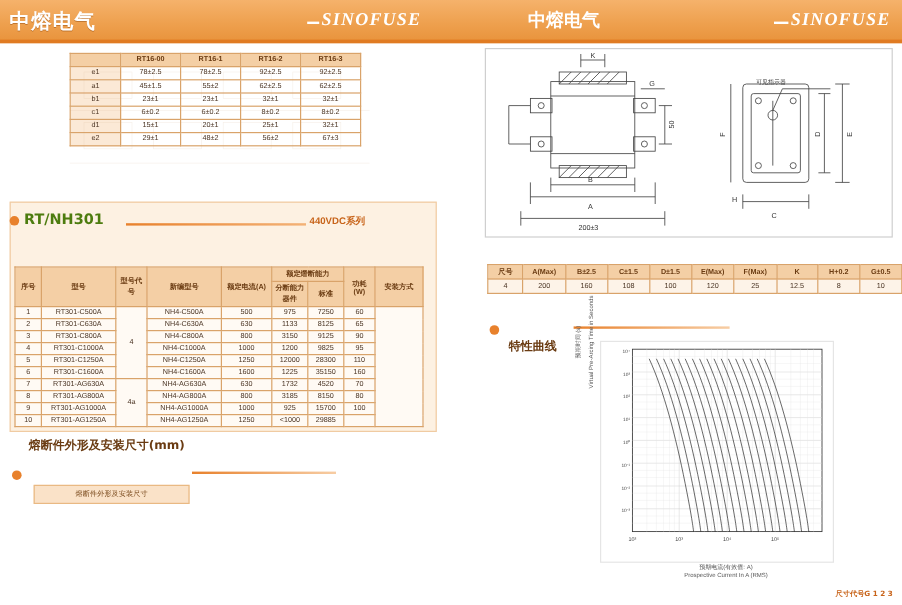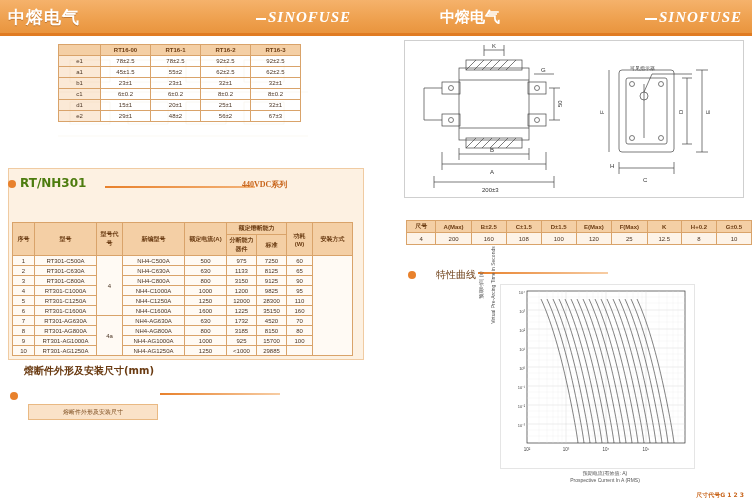--- a/index.html
+++ b/index.html
@@ -79,23 +79,23 @@
     position:absolute; left:20px; top:176px;
     font-size:12px; font-weight:bold; color:#4d7c0f;
     font-family:"DejaVu Sans", sans-serif;
   }
   .series-dot { position:absolute; left:8px; top:180px; }
   .series-rule {
     position:absolute; left:105px; top:186px; width:150px; height:2px;
     background:linear-gradient(90deg,#e8812c,#f3b277);
   }
   .series-sub {
-    position:absolute; left:242px; top:179px;
+    position:absolute; left:258px; top:179px;
     font-size:8px; color:#c8641a; font-weight:bold;
-    font-family:Liberation Serif, serif;
+    font-family:Liberation Sans, sans-serif;
   }
 
   .tbl-main { position:absolute; left:12px; top:222px; }
   .tbl-main th, .tbl-main td { font-size:5.5px; height:10px; }
   .tbl-main .c0 { width:22px; }
   .tbl-main .c1 { width:62px; }
   .tbl-main .c2 { width:26px; }
   .tbl-main .c3 { width:62px; }
   .tbl-main .c4 { width:42px; }
   .tbl-main .c5 { width:30px; }
@@ -132,24 +132,23 @@
   
   .tbl-right { position:absolute; left:406px; top:220px; }
   .tbl-right th, .tbl-right td { font-size:6px; height:12px; }
   .tbl-right .rc { width:37px; }
   .tbl-right .rc0 { width:32px; }
   .tbl-right td { background:#fdf3e8; }
 
   
   .sec3-dot { position:absolute; left:408px; top:271px; }
   .sec3-title {
-    position:absolute; left:424px; top:268px;
-    font-size:10px; font-weight:normal; color:#6a3b12;
+    position:absolute; left:424px; top:282px;
+    font-size:10px; font-weight:bold; color:#6a3b12;
     font-family:"DejaVu Sans", sans-serif;
-    margin-left:12px;
   }
   .sec3-rule {
     position:absolute; left:478px; top:272px; width:130px; height:2px;
     background:linear-gradient(90deg,#e8812c,#f7cda4);
   }
   .chart-wrap {
     position:absolute; left:500px; top:284px; width:195px; height:185px;
     background:#ffffff; border:1px solid #e5e5e5;
   }
   .chart-title-y {

